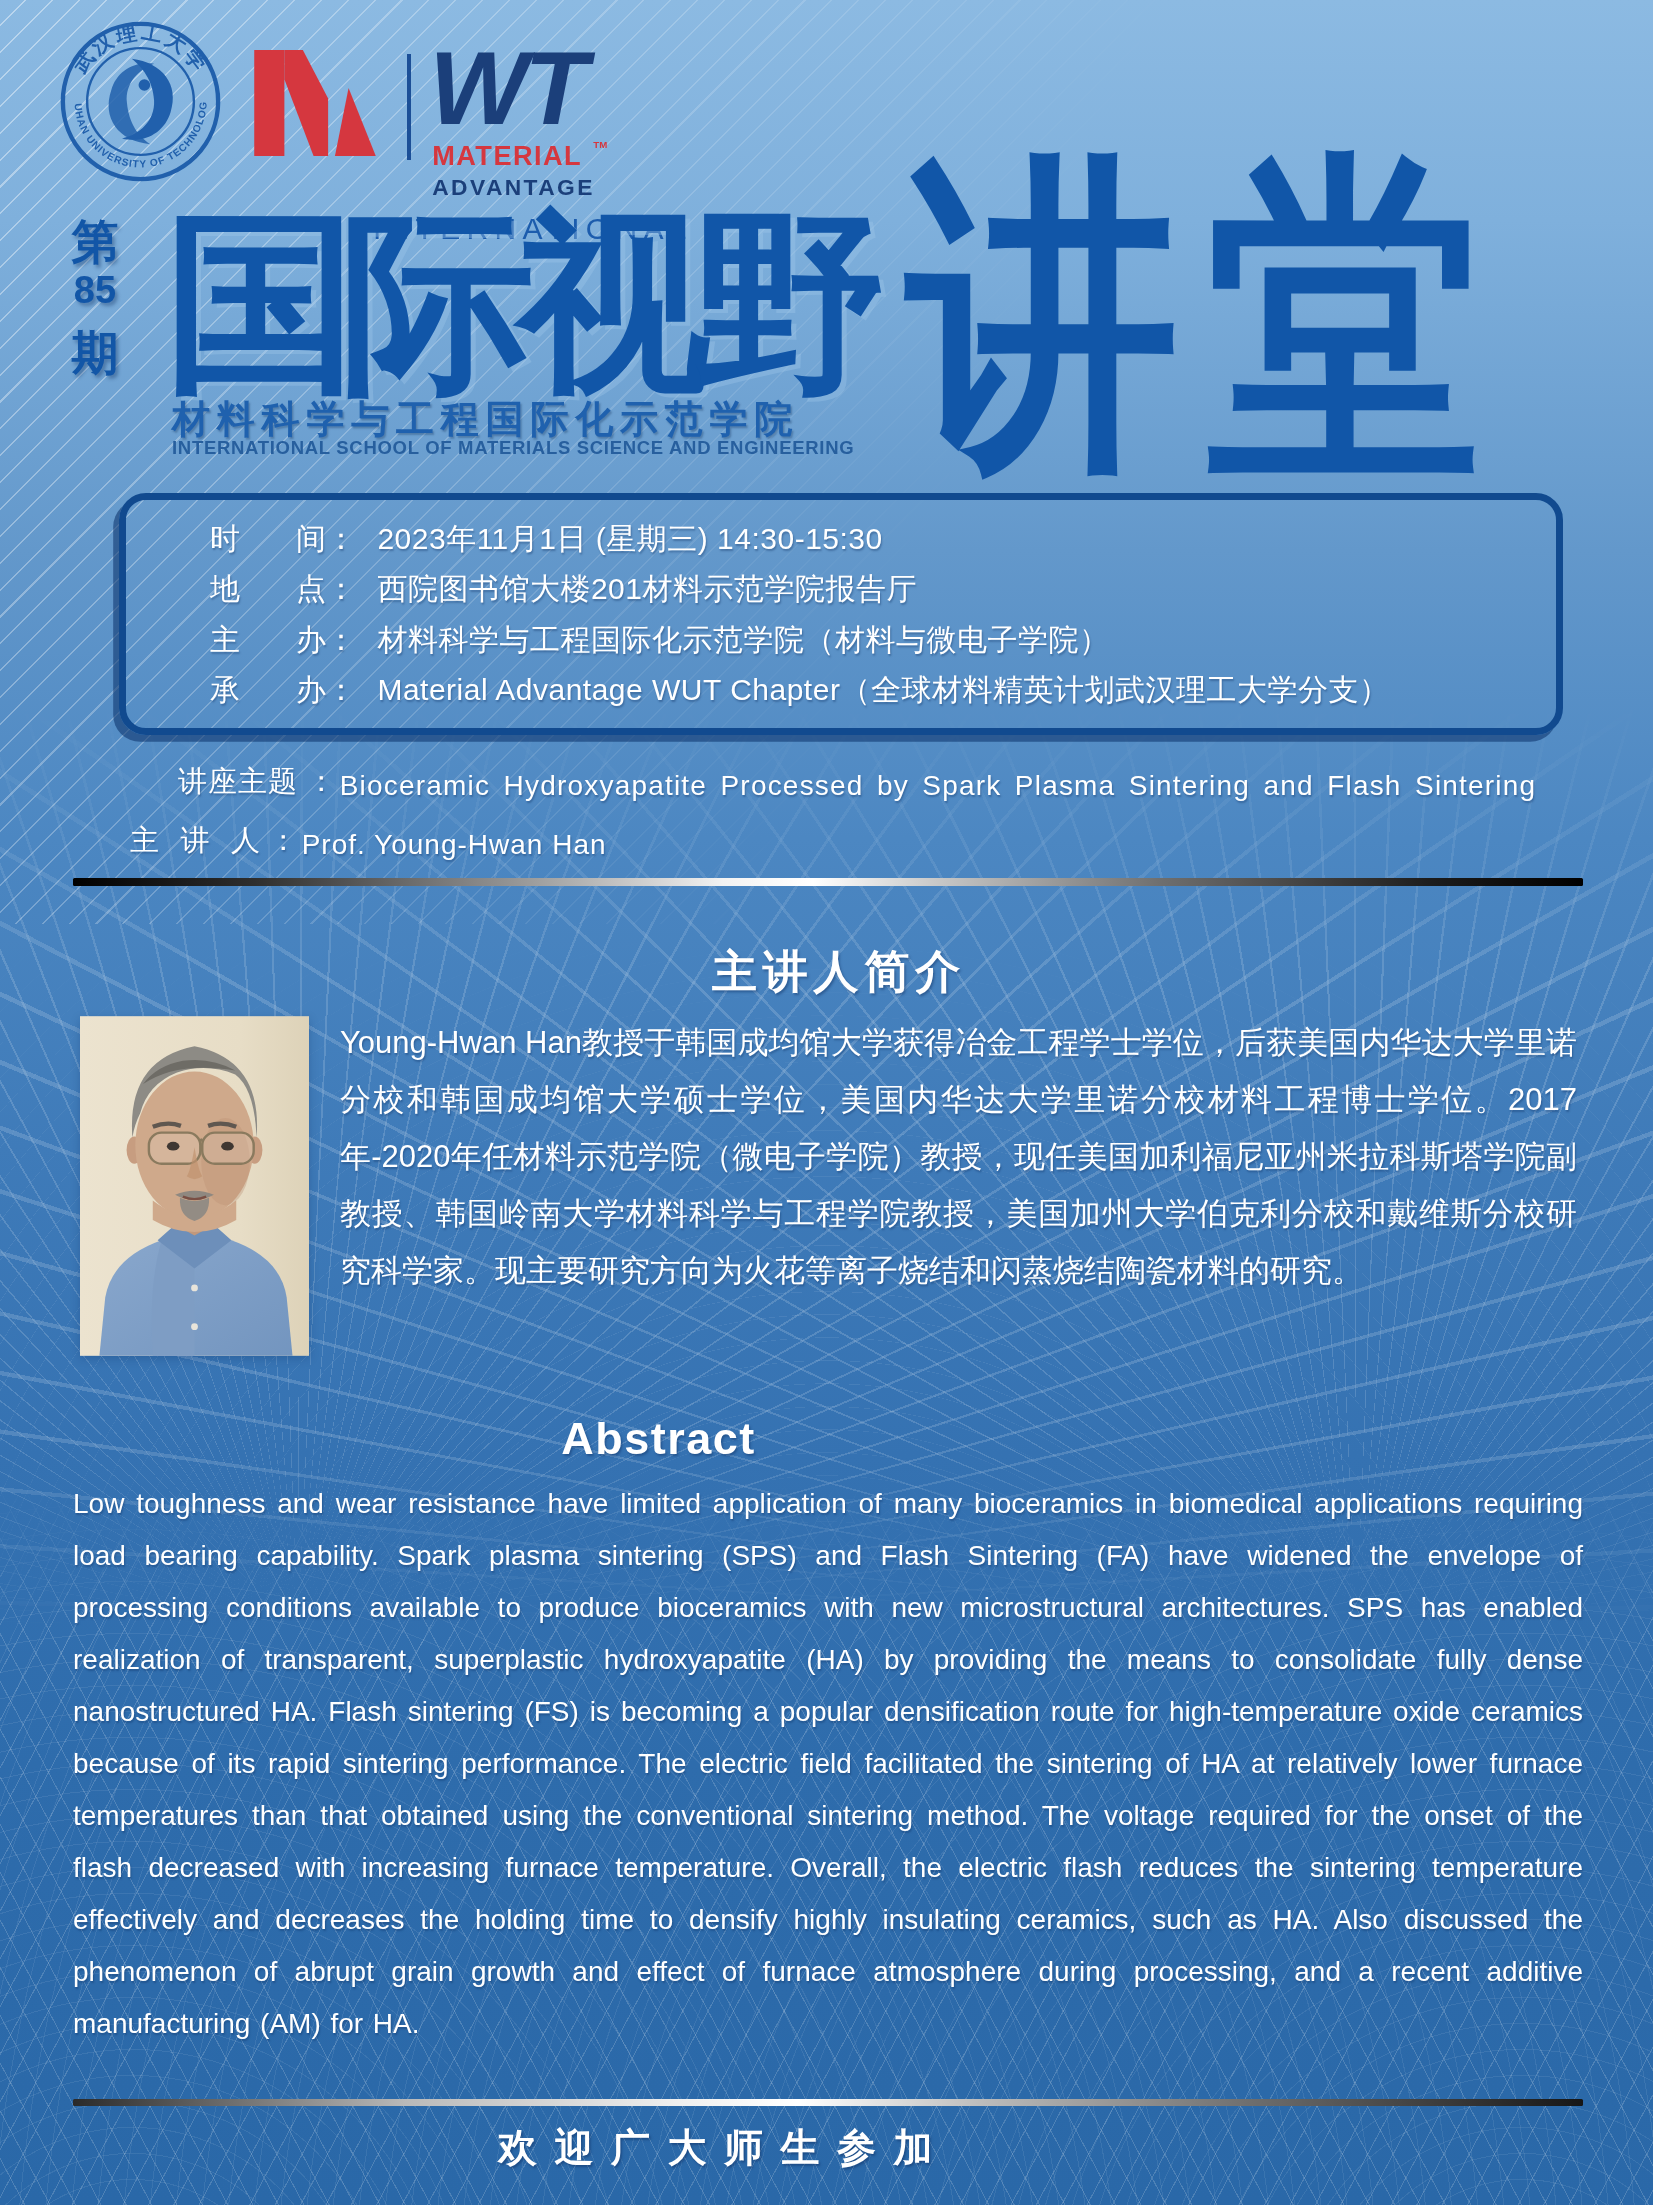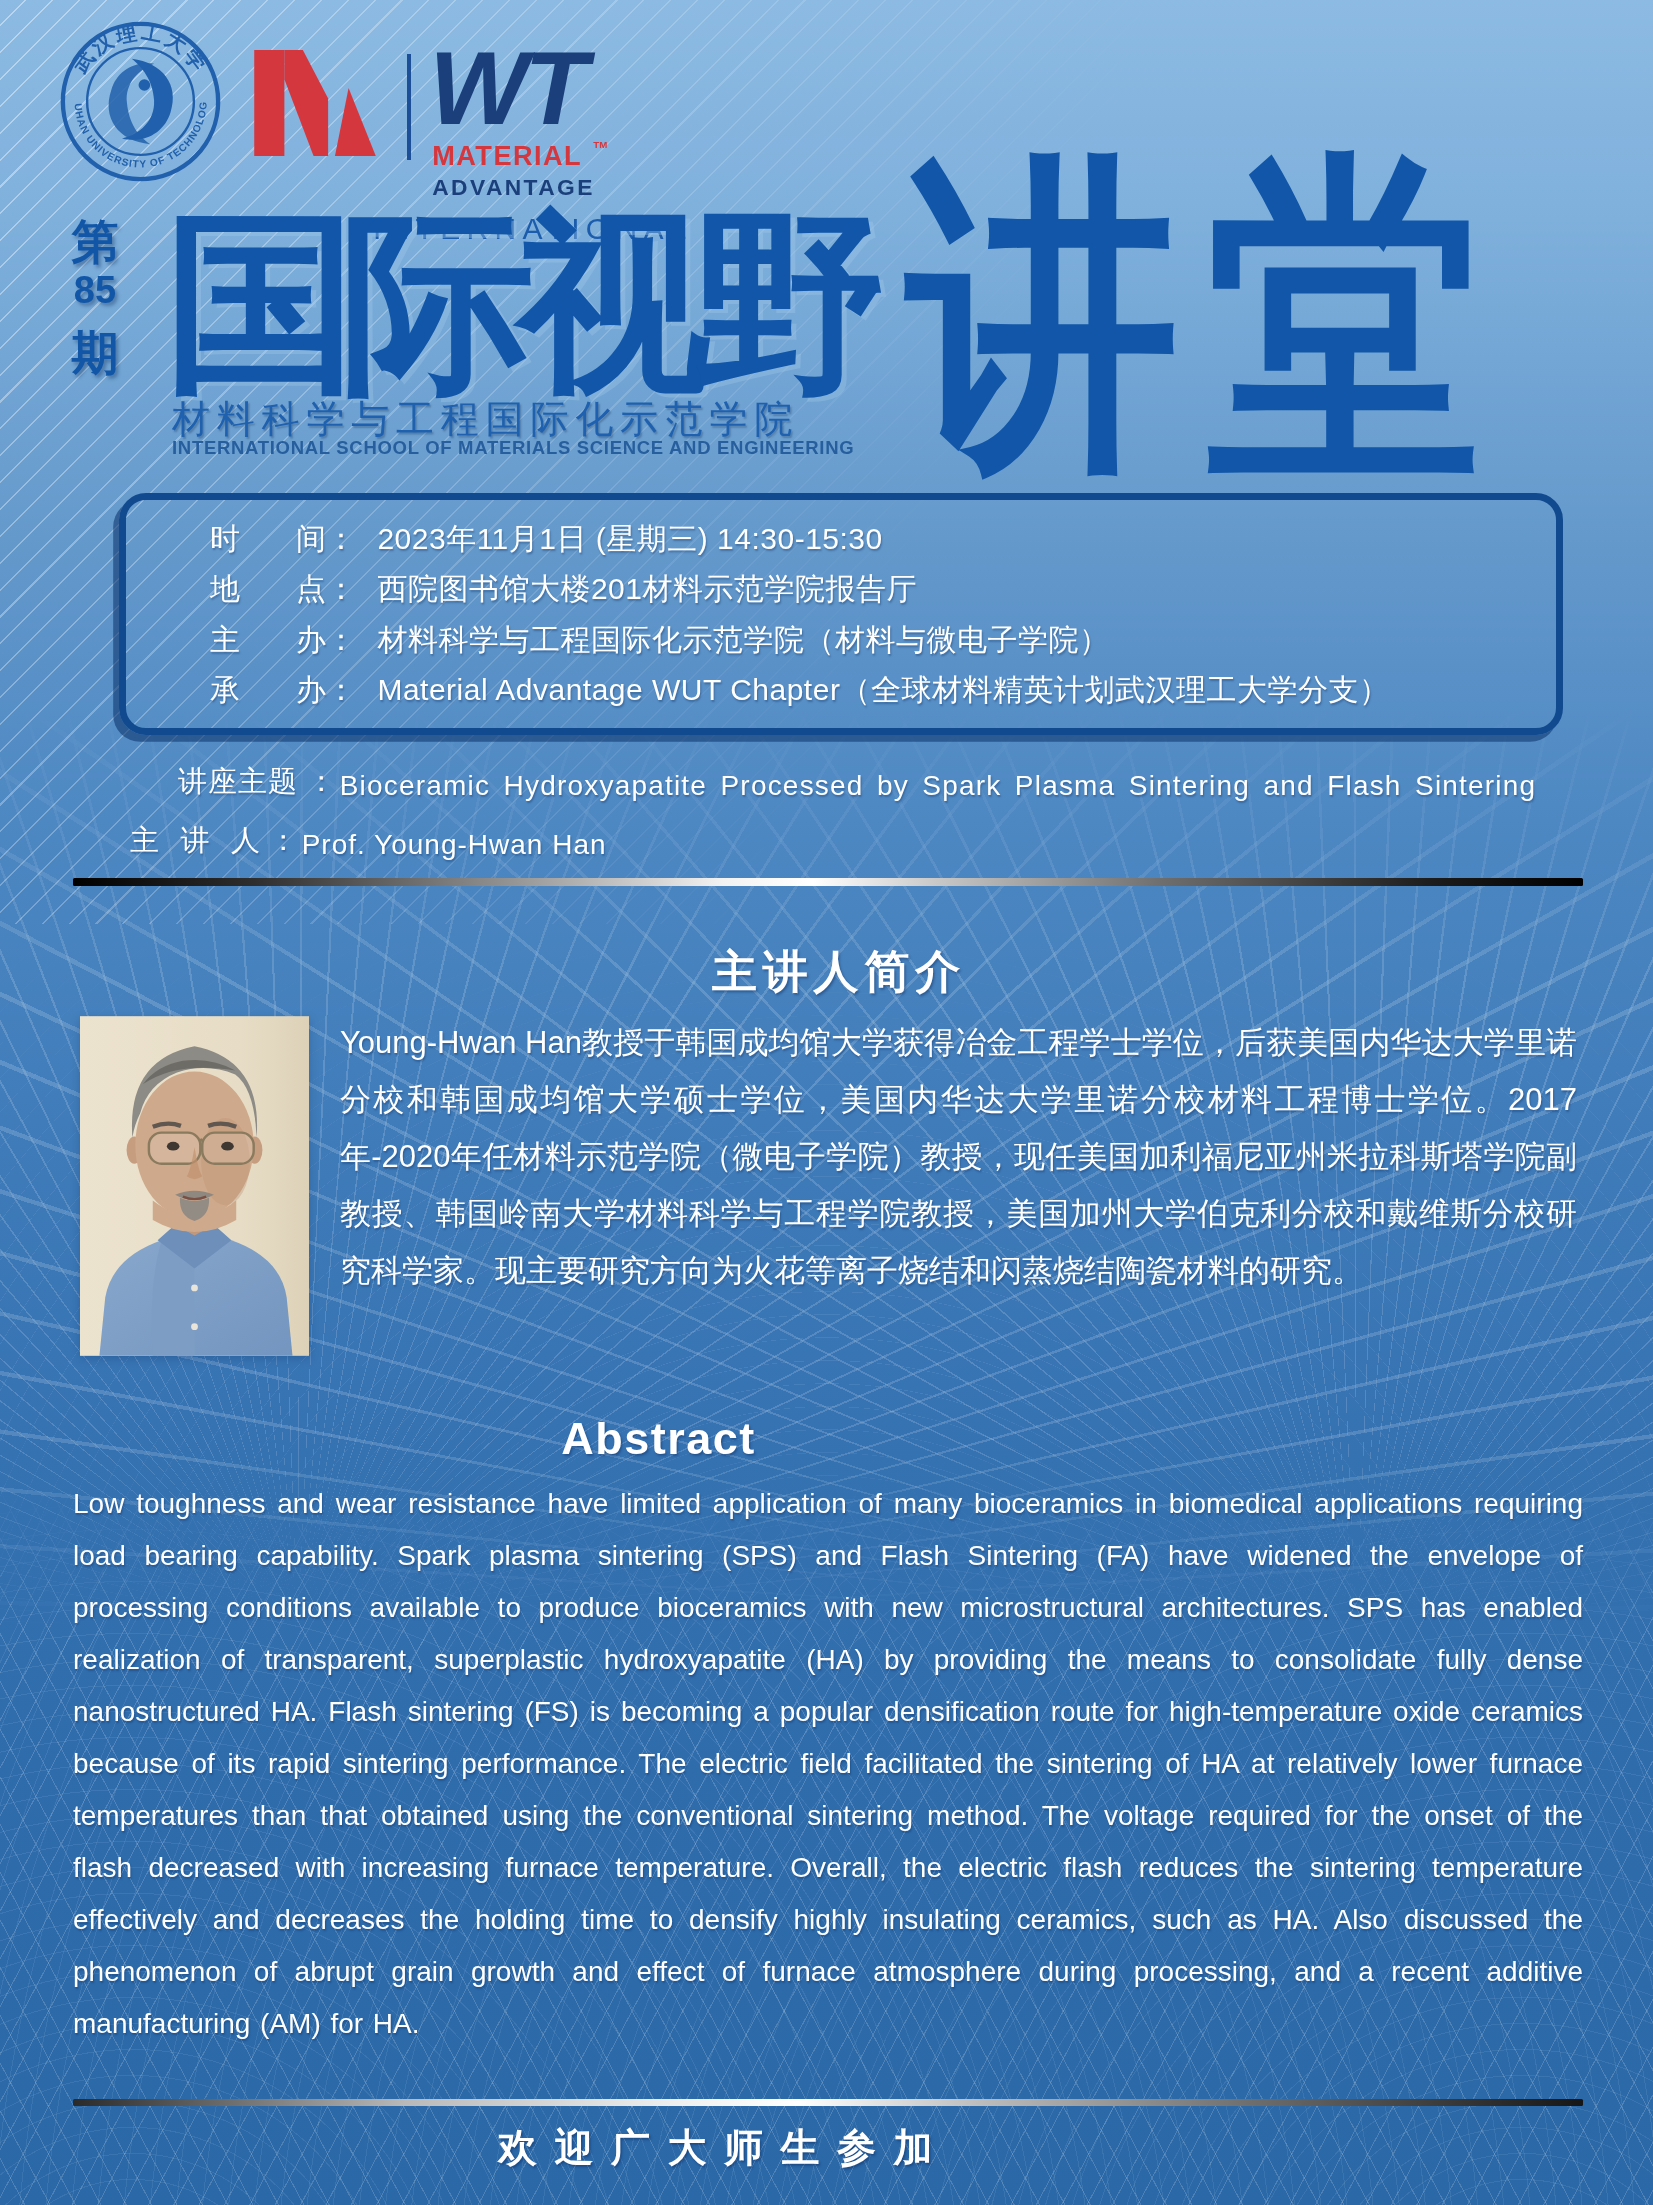--- a/index.html
+++ b/index.html
@@ -40,21 +40,21 @@
     align-items:center;color:#1256a7;font-weight:700;text-shadow:2.4px 2.9px 3.9px rgba(13,46,94,.40);}
   .issue .i1{font-size:47px;line-height:49px;}
   .issue .i2{font-size:38px;line-height:48px;font-weight:800;}
   .issue .i3{font-size:47px;line-height:49px;margin-top:13.6px;}
   .title-en{position:absolute;left:373px;top:212px;z-index:2;font-size:30px;font-weight:400;
     letter-spacing:6.3px;color:#1c5cad;}
   .title-cn{position:absolute;left:164px;top:206px;z-index:2;font-size:194px;line-height:1;
     font-weight:700;letter-spacing:-17.5px;color:#1156a8;text-shadow:4.9px 3.9px 0 rgba(160,200,235,.35);}
   .title-right{position:absolute;left:907px;top:150px;z-index:2;font-size:272px;line-height:1;
     font-weight:900;letter-spacing:29px;color:#1156a8;transform:scaleY(1.22);transform-origin:top left;}
-  .school-cn{position:absolute;left:172px;top:394px;z-index:2;font-size:38px;font-weight:400;
+  .school-cn{position:absolute;left:172px;top:394px;z-index:2;font-size:38px;font-weight:700;
     letter-spacing:6.8px;color:#1f61ae;text-shadow:1.5px 1.9px 1.9px rgba(10,40,80,.30);}
   .school-en{position:absolute;left:172px;top:437px;z-index:2;font-size:18.5px;font-weight:700;
     letter-spacing:0.7px;color:#275f9e;}
   
   .info-box{position:absolute;left:119px;top:493px;width:1444px;height:242px;z-index:2;
     box-sizing:border-box;border:7.3px solid #114a8f;border-radius:27px;
     box-shadow:-5.8px 6.8px 0 rgba(10,48,104,.55);
     padding:14.6px 29px 12.6px 84px;display:flex;flex-direction:column;justify-content:space-between;}
   .info-row{display:flex;align-items:center;height:51px;color:#fff;font-size:30px;
     text-shadow:1px 1.5px 1.9px rgba(10,40,90,.35);}

